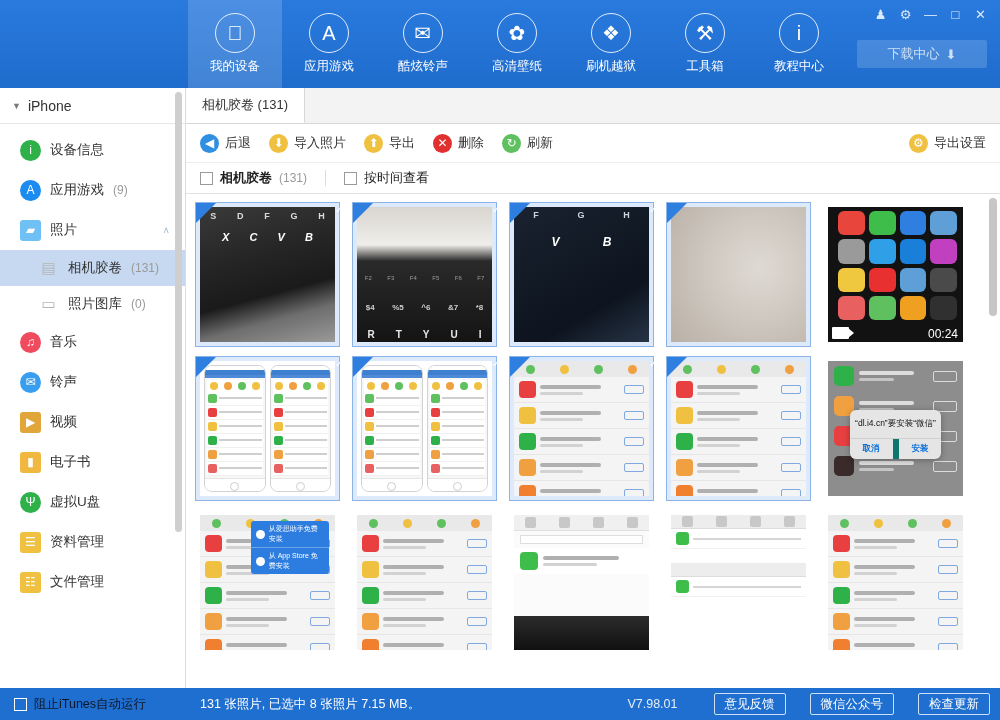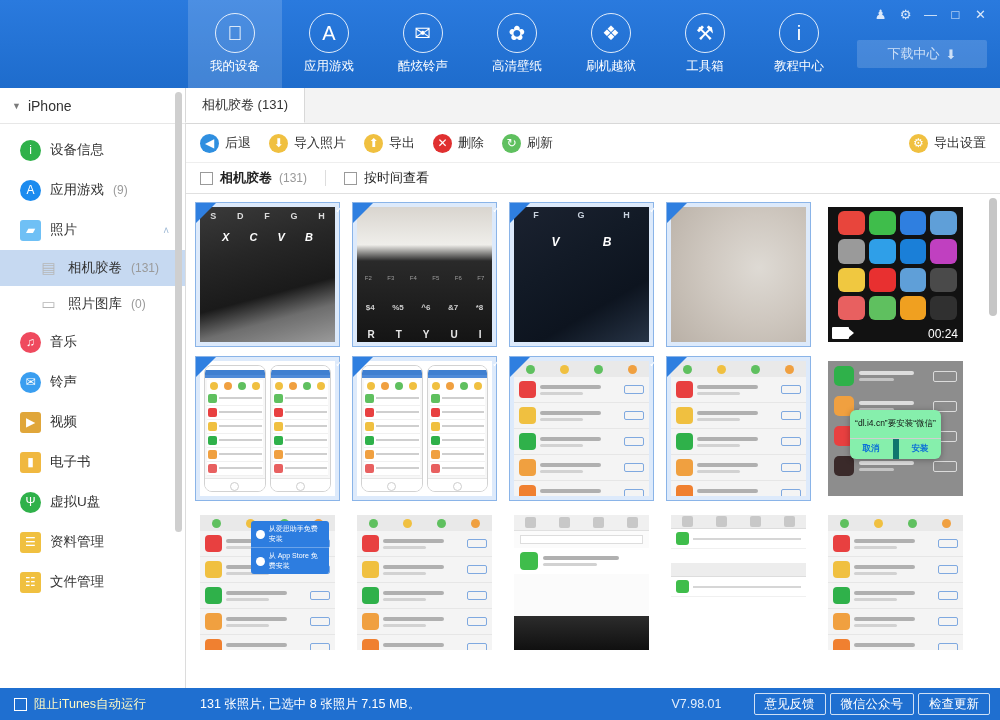--- a/index.html
+++ b/index.html
@@ -99,21 +99,21 @@
 
   .footer-left {
     position: absolute; left: 0; top: 688px; width: 186px; height: 32px;
     background: #1f6fd0; display: flex; align-items: center; gap: 7px; padding-left: 14px;
   }
   .cbx {
     width: 13px; height: 13px; border: 1px solid #fff; background: transparent;
     flex: 0 0 auto; display: inline-block;
   }
   .cbx.dark { border-color: #9a9a9a; background: #fff; }
-  .footer-left-lbl { color: #fef9c3; font-size: 12.5px; }
+  .footer-left-lbl { color: #0f172a; font-size: 12.5px; }
 
   
   .main { position: absolute; left: 186px; top: 88px; width: 814px; height: 600px; background: #fff; }
 
   .tabbar { height: 36px; background: #f3f3f3; border-bottom: 1px solid #d8d8d8; display: flex; align-items: flex-end; }
   .tab {
     height: 35px; padding: 0 16px; display: flex; align-items: center;
     background: #fff; border: 1px solid #d8d8d8; border-bottom: 1px solid #fff;
     border-top: none; font-size: 13px; color: #333; cursor: pointer; margin-left: -1px;
   }
@@ -203,21 +203,21 @@
   .ph-home { height: 12px; background: #fff; display: flex; align-items: center; justify-content: center; }
   .ph-circ { width: 9px; height: 9px; border-radius: 50%; border: 1px solid #ccc; }
   .dialog-shot { width: 100%; height: 100%; background: #8d8d8d; position: relative; }
   .ds-row { display: flex; align-items: center; gap: 5px; padding: 5px 6px; }
   .ds-ic { width: 20px; height: 20px; border-radius: 5px; flex: 0 0 auto; }
   .ds-tx { flex: 1; }
   .ds-l1 { height: 4px; background: #ddd; width: 80%; border-radius: 2px; }
   .ds-l2 { height: 3px; background: #c4c4c4; width: 50%; margin-top: 3px; border-radius: 2px; }
   .ds-bt { width: 24px; height: 11px; border: 1px solid #dbdbdb; border-radius: 2px; }
   .alert {
-    position: absolute; left: 16%; top: 36%; width: 68%; background: #86efac;
+    position: absolute; left: 16%; top: 36%; width: 68%; background: #e5e5e5;
     border-radius: 6px; overflow: hidden; z-index: 3; box-shadow: 0 1px 6px rgba(0,0,0,.3);
   }
   .alert-txt { padding: 8px 4px; text-align: center; font-size: 8.5px; color: #111; }
   .alert-btns { display: flex; border-top: 1px solid #cfcfcf; }
   .alert-b { flex: 1; text-align: center; font-size: 8.5px; color: #0a6fd8; padding: 4px 0; font-weight: bold; }
   .alert-b + .alert-b { border-left: 6px solid #0f766e; }
   .popmenu { position: absolute; right: 6px; top: 6px; width: 58%; background: #2d7de0; border-radius: 3px; z-index: 3; }
   .pm-row { display: flex; align-items: center; gap: 4px; padding: 3px 5px; color: #fff; font-size: 7px; }
   .pm-row + .pm-row { border-top: 1px solid rgba(255,255,255,.3); }
   .pm-ic { width: 9px; height: 9px; border-radius: 50%; background: #fff; flex: 0 0 auto; }
@@ -238,24 +238,24 @@
     position: absolute; right: 3px; top: 4px; width: 8px; height: 118px;
     background: #c6c6c6; border-radius: 4px; cursor: pointer; z-index: 10;
   }
 
   
   .statusbar {
     position: absolute; left: 186px; top: 688px; width: 814px; height: 32px;
     background: #1f6fd0; display: flex; align-items: center; padding: 0 10px 0 14px;
   }
   .status-text { color: #fff; font-size: 12.5px; flex: 1; }
-  .ver { color: #e4eefb; font-size: 12.5px; margin-right: 28px; }
+  .ver { color: #e4eefb; font-size: 12.5px; margin-right: 12px; }
   .sb-btn {
     border: 1px solid #cfe0f5; color: #fff; font-size: 12.5px;
-    padding: 3px 10px; margin-left: 4px; border-radius: 2px; cursor: pointer;
+    padding: 3px 10px; margin-left: 24px; border-radius: 2px; cursor: pointer;
   }
 </style>
 </head>
 <body>
 
 <div id="app">
 
   <div class="header">
 
     <div class="navbar" id="navbar">

